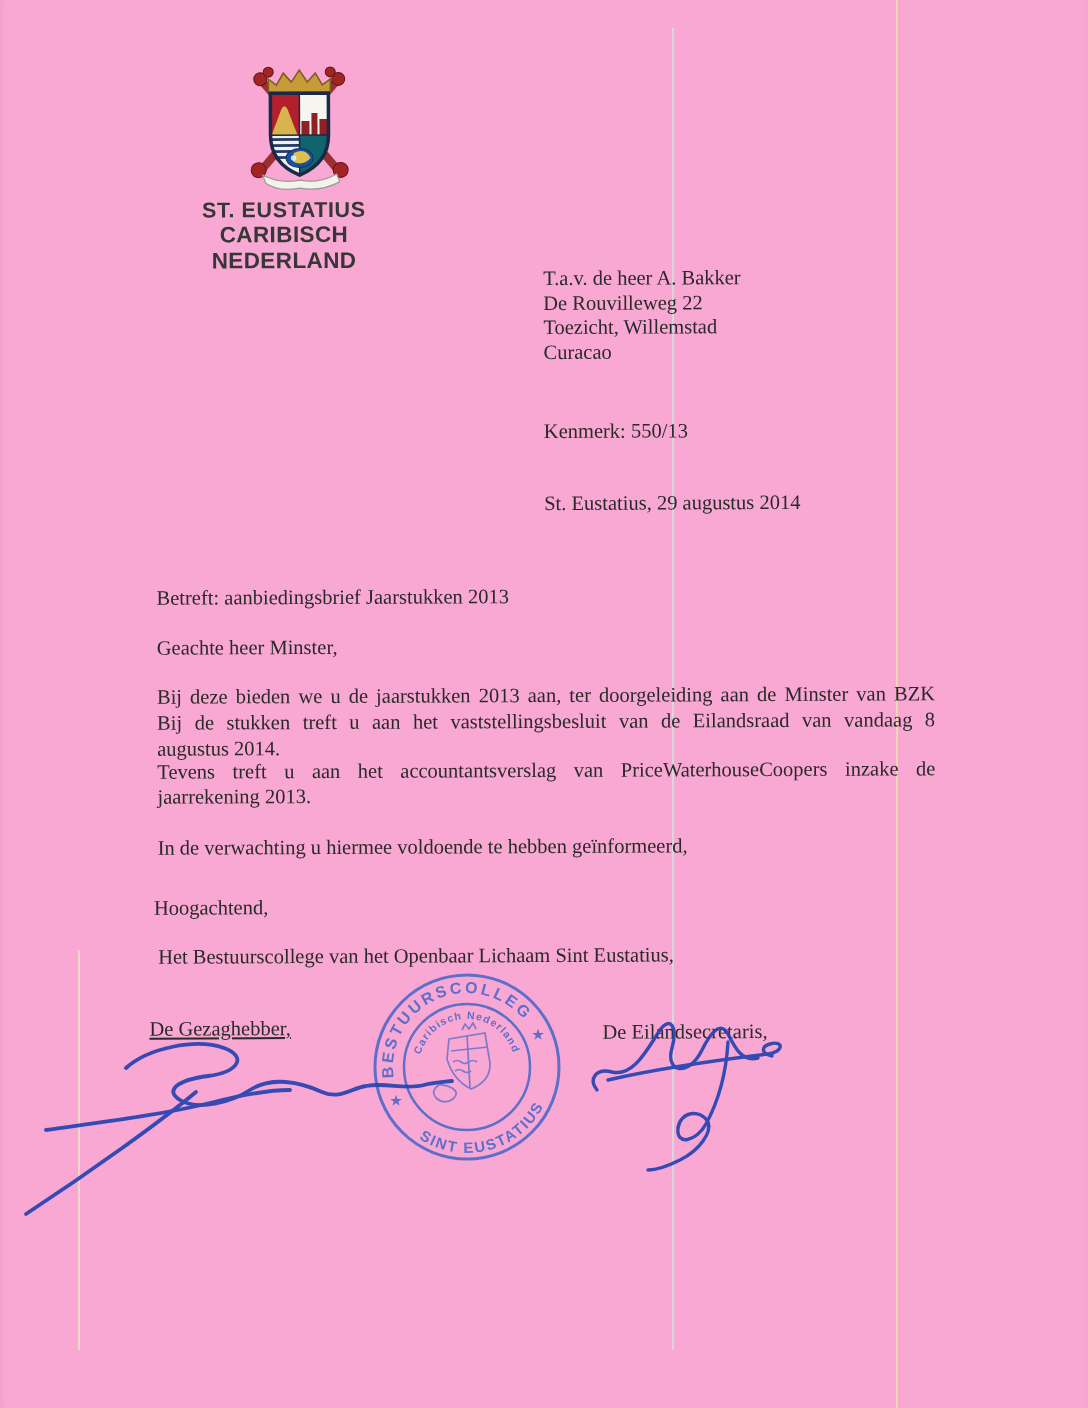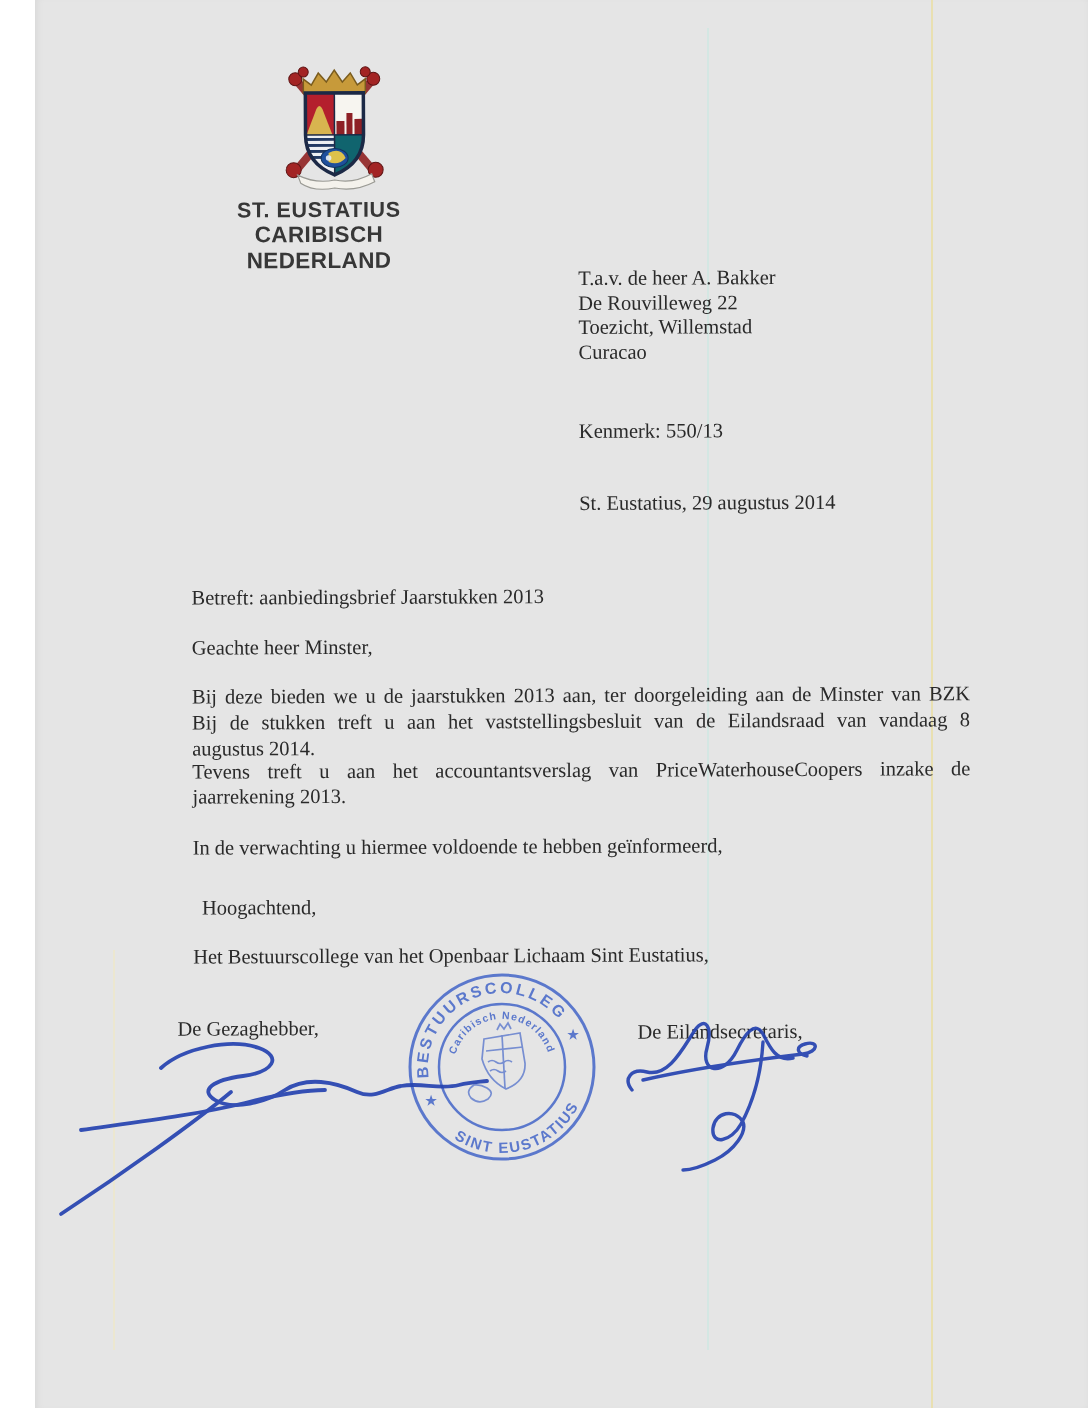--- a/index.html
+++ b/index.html
@@ -1,19 +1,19 @@
 <!DOCTYPE html>
 <html><head>
 <meta charset="utf-8">
 <style>
   html,body{margin:0;padding:0;background:#ffffff;}
   body{width:1088px;height:1408px;position:relative;overflow:hidden;
        font-family:"Liberation Serif",serif;color:#2a2a2a;}
-  .page{position:absolute;inset:0;background:#e5e5e5;
-        box-shadow:inset 6px 0 10px -6px rgba(0,0,0,.08), inset -4px 0 8px -6px rgba(0,0,0,.05);margin-left:35px;}
+  .page{position:absolute;inset:0;background:#f9a8d4;
+        box-shadow:inset 6px 0 10px -6px rgba(0,0,0,.08), inset -4px 0 8px -6px rgba(0,0,0,.05);}
   
   .artifact{position:absolute;pointer-events:none;}
   .line-teal{left:672px;top:28px;width:2px;height:1322px;background:#cde7e2;opacity:.75;}
   .line-yellow-right{left:896px;top:0;width:2px;height:1408px;background:#eadfa8;opacity:.85;}
   .line-yellow-left{left:78px;top:950px;width:2px;height:400px;background:#f0e8c8;opacity:.7;}
 
   .content{position:absolute;inset:0;transform:rotate(-0.25deg);}
 
   .abs{position:absolute;}
   .letterhead-name{width:270px;text-align:center;
@@ -25,23 +25,23 @@
   .recipient{left:545px;top:266px;}
   .kenmerk{left:545px;top:419px;}
   .dateline{left:545px;top:491px;}
   .subject{left:157px;top:584px;}
   .salutation{left:157px;top:634px;}
   .para{width:778px;}
   .p1{left:157px;top:682px;line-height:26px;}
   .p2{left:157px;top:758px;line-height:25px;}
   .jline{text-align:justify;text-align-last:justify;}
   .closing-note{left:157px;top:834px;}
-  .valediction{left:166px;top:894px;text-align:right;}
+  .valediction{left:153px;top:894px;text-align:right;}
   .signing-body{left:157px;top:943px;}
-  .sig-title-left{left:141px;top:1015px;}
+  .sig-title-left{left:148px;top:1015px;text-decoration:underline;}
   .sig-title-right{left:601px;top:1020px;}
 
   .stamp-svg{position:absolute;left:367px;top:967px;width:200px;height:200px;opacity:.85;}
   .stamp-text{font-family:"Liberation Sans",sans-serif;font-weight:600;fill:#4466c8;}
   .sig-overlay{position:absolute;left:0;top:0;width:1088px;height:1408px;pointer-events:none;}
   .crest-svg{position:absolute;left:247px;top:58px;width:110px;height:132px;}
 </style>
 </head>
 <body>
 

